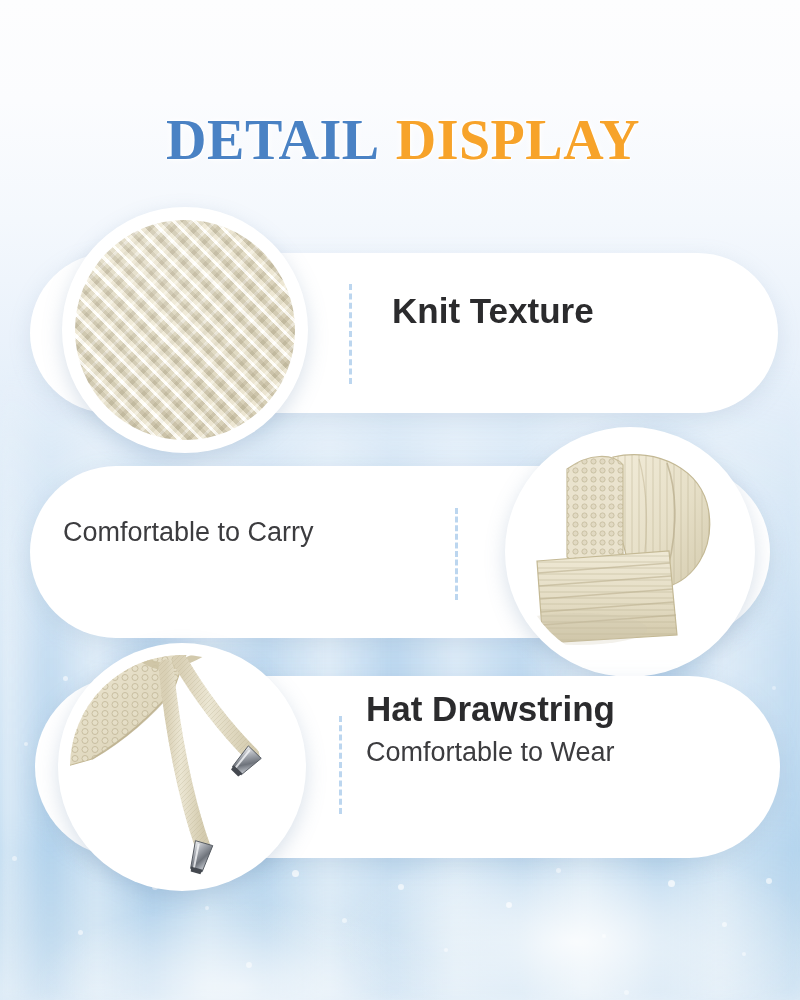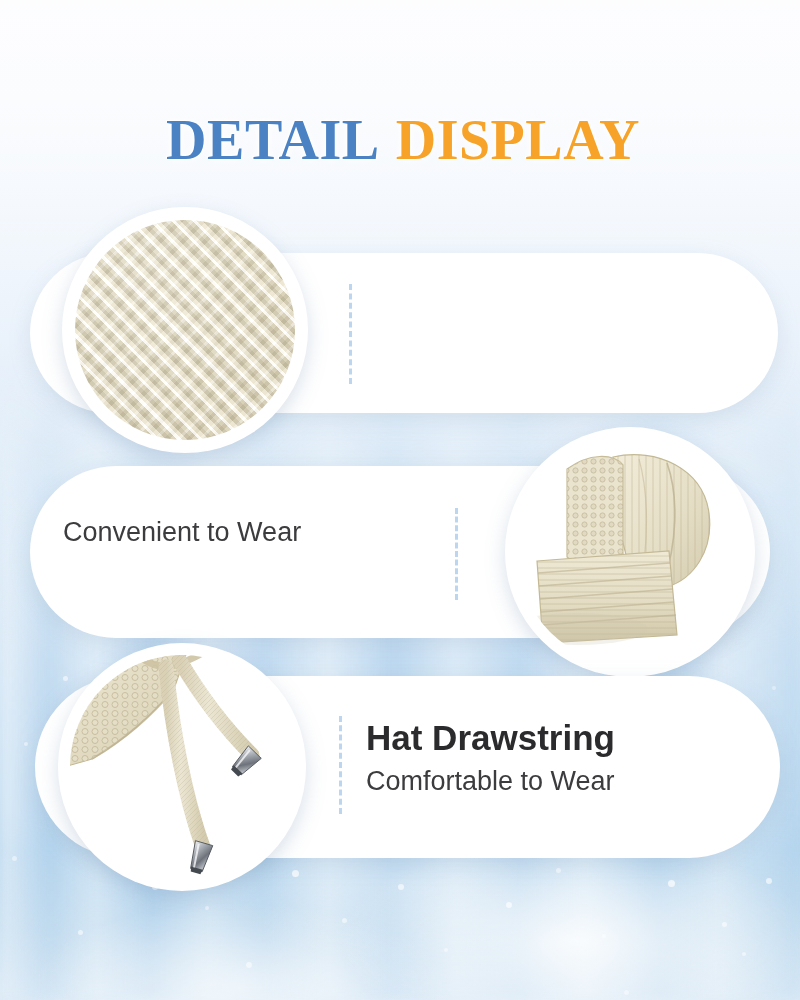--- a/index.html
+++ b/index.html
@@ -117,21 +117,21 @@
   .txt .sub{
     font-size:27px;
     font-weight:normal;
     color:#3c3c3f;
     line-height:1.2;
     margin-top:7px;
     white-space:nowrap;
   }
   #txt-1{ left:392px; top:291px; }
   #txt-2{ left:63px;  top:509px; }
-  #txt-3{ left:366px; top:718px; }
+  #txt-3{ left:366px; top:689px; }
 
   
   .dash{
     position:absolute;
     width:3px;
     border-left:3px dashed #b9d4ef;
     opacity:.95;
   }
   #dash-1{ left:349px; top:284px; height:100px; }
   #dash-2{ left:455px; top:508px; height:92px;  }
@@ -223,32 +223,33 @@
 
   <div id="title-wrap">
     <span id="title">
       <span class="w1">DETAIL</span><span class="sp"></span><span class="w2">DISPLAY</span>
     </span>
   </div>
 
   <div id="card-1" class="card"></div>
   <div id="dash-1" class="dash"></div>
   <div id="txt-1" class="txt">
+    <div class="heading">Knit Texture</div>
   </div>
 
   <div id="photo-1" class="photo">
     <div class="inner">
       <div class="knit"></div>
     </div>
   </div>
 
   <div id="card-2" class="card"></div>
   <div id="dash-2" class="dash"></div>
   <div id="txt-2" class="txt">
-    <div class="sub">Convenient to Wear</div>
+    <div class="sub">Comfortable to Carry</div>
   </div>
 
   <div id="photo-2" class="photo">
     <div class="inner">
       <svg viewBox="0 0 226 226" width="226" height="226">
         <defs>
           <linearGradient id="g-hat" x1="0" y1="0" x2="1" y2="1">
             <stop offset="0%" stop-color="#f2ecd9"></stop>
             <stop offset="55%" stop-color="#e6dfc7"></stop>
             <stop offset="100%" stop-color="#d4cbae"></stop>

